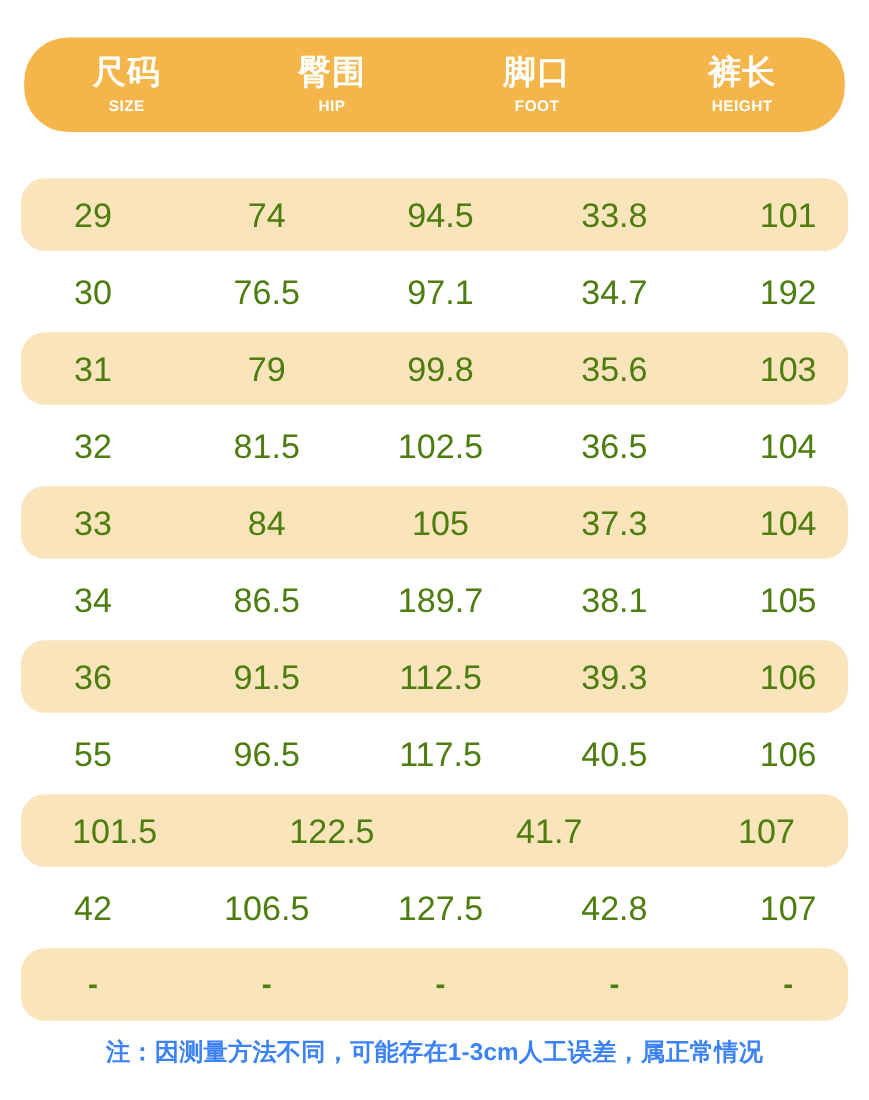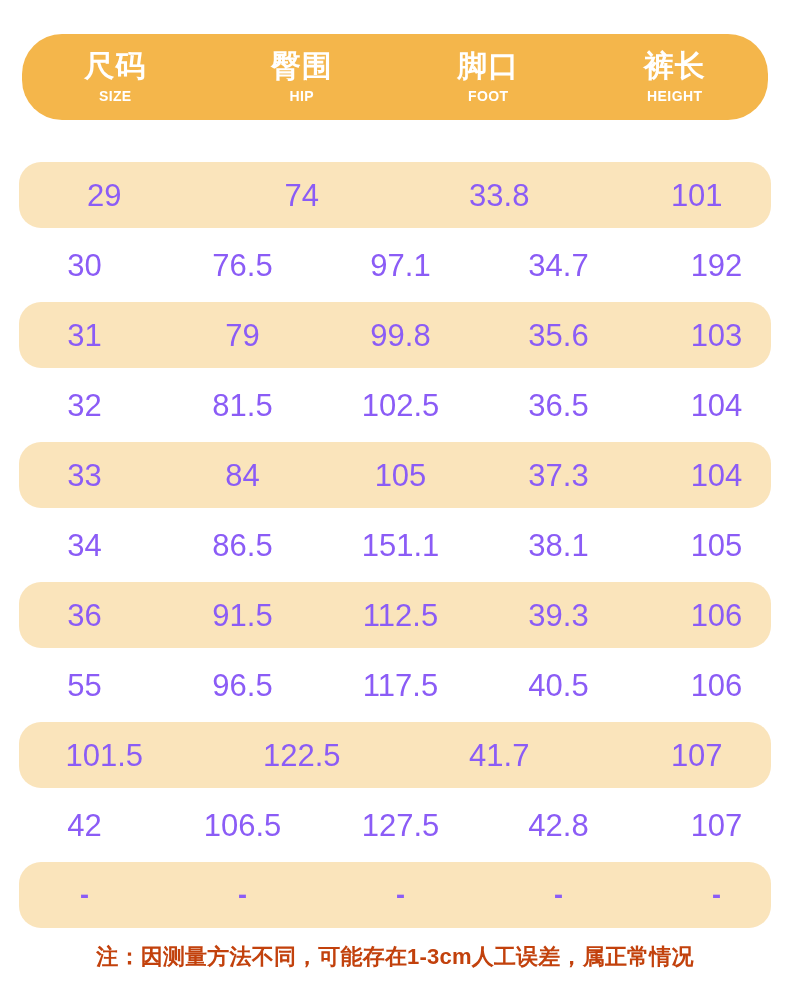--- a/index.html
+++ b/index.html
@@ -86,40 +86,40 @@
   .data-row.striped .row-bg {
     background: #fae4bb;
   }
   .cell {
     position: relative;
     z-index: 1;
     flex: 1 1 0;
     text-align: center;
     font-size: 31px;
     font-weight: 400;
-    color: #8b5cf6;
+    color: #4d7c0f;
     line-height: 1;
     white-space: nowrap;
     margin-left: 11px;
   }
   .cell.dash {
     font-size: 27px;
     font-weight: 700;
   }
 
   
   .footer-note {
     position: absolute;
     left: 0;
     right: 0;
     top: 942px;
     text-align: center;
     font-size: 22px;
     font-weight: 700;
-    color: #c2410c;
+    color: #3b82f6;
     letter-spacing: 0.2px;
     white-space: nowrap;
   }
 </style>
 </head>
 <body>
 
 <div class="chart-wrap">
 
   <div class="header-band" id="header-band">
@@ -139,20 +139,21 @@
         <div class="header-cn">裤长</div>
         <div class="header-en">HEIGHT</div>
       </div>
     </div>
 
   <div class="rows" id="rows-container">
       <div class="data-row striped">
         <div class="row-bg"></div>
         <div class="cell">29</div>
         <div class="cell">74</div>
+        <div class="cell">94.5</div>
         <div class="cell">33.8</div>
         <div class="cell">101</div>
       </div>
       <div class="data-row">
         <div class="row-bg"></div>
         <div class="cell">30</div>
         <div class="cell">76.5</div>
         <div class="cell">97.1</div>
         <div class="cell">34.7</div>
         <div class="cell">192</div>
@@ -178,21 +179,21 @@
         <div class="cell">33</div>
         <div class="cell">84</div>
         <div class="cell">105</div>
         <div class="cell">37.3</div>
         <div class="cell">104</div>
       </div>
       <div class="data-row">
         <div class="row-bg"></div>
         <div class="cell">34</div>
         <div class="cell">86.5</div>
-        <div class="cell">151.1</div>
+        <div class="cell">189.7</div>
         <div class="cell">38.1</div>
         <div class="cell">105</div>
       </div>
       <div class="data-row striped">
         <div class="row-bg"></div>
         <div class="cell">36</div>
         <div class="cell">91.5</div>
         <div class="cell">112.5</div>
         <div class="cell">39.3</div>
         <div class="cell">106</div>

